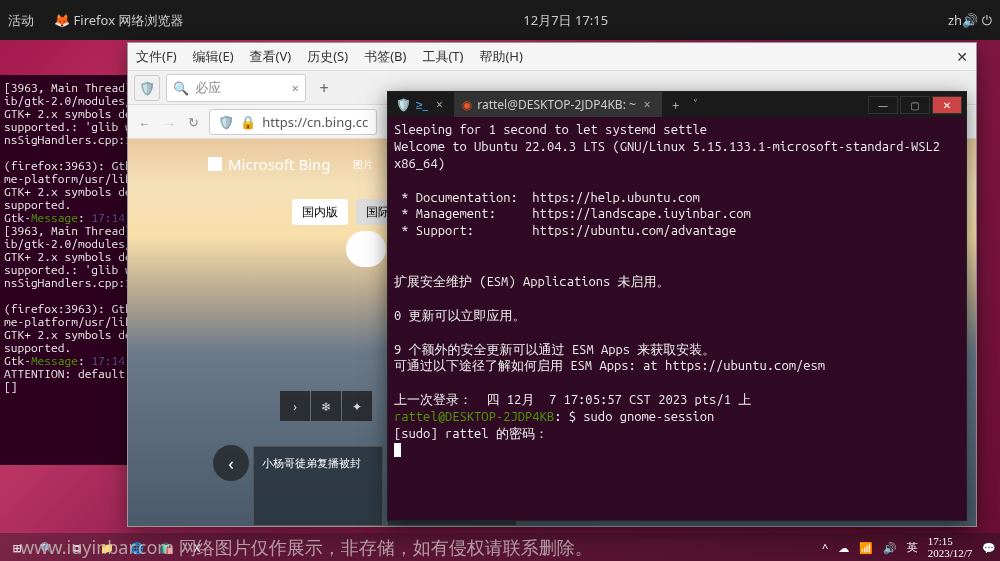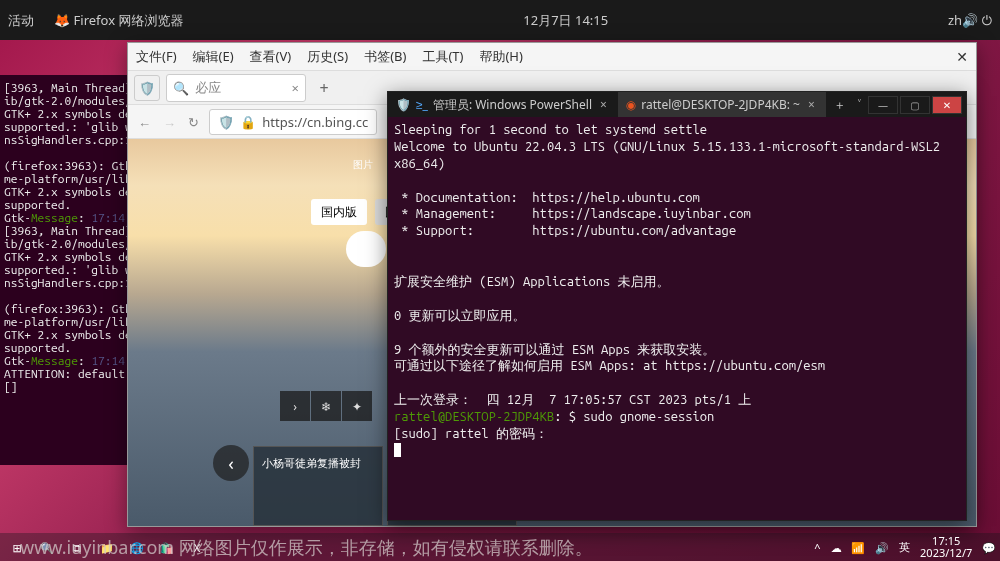--- a/index.html
+++ b/index.html
@@ -21,21 +21,21 @@
 .ff-app { width:26px; height:26px; border:1px solid #ccc; border-radius:3px; display:flex; align-items:center; justify-content:center; }
 .ff-tab { flex:0 0 140px; height:28px; background:#fff; border:1px solid #ccc; border-radius:3px; display:flex; align-items:center; padding:0 6px; gap:6px; font-size:13px; color:#888; }
 .ff-tab .x { margin-left:auto; color:#888; }
 .ff-newtab { width:24px; text-align:center; color:#666; font-size:16px; }
 .ff-urlbar { height:34px; background:#f5f5f5; display:flex; align-items:center; padding:0 10px; gap:10px; border-bottom:1px solid #ddd; font-size:13px; color:#555; }
 .ff-nav { display:flex; gap:12px; color:#888; }
 .ff-url { flex:0 0 140px; height:26px; background:#fff; border:1px solid #ccc; border-radius:3px; display:flex; align-items:center; padding:0 8px; gap:6px; }
 .ff-content { flex:1; position:relative; overflow:hidden; background:linear-gradient(#e8c99e 0%,#f5e0b8 12%,#f8dfaa 25%,#b8a890 40%,#6b7a8a 55%,#4a5a6a 100%); background-size:cover; }
 .bing-logo { position:absolute; left:80px; top:15px; color:#fff; font-size:15px; display:flex; align-items:center; gap:6px; }
 .bing-pic { position:absolute; left:225px; top:18px; color:#fff; font-size:10px; }
-.bing-tabs { position:absolute; left:183px; top:60px; display:flex; gap:8px; }
+.bing-tabs { position:absolute; left:164px; top:60px; display:flex; gap:8px; }
 .bing-tab { background:#fff; padding:4px 10px; font-size:12px; border-radius:3px; }
 .bing-search { position:absolute; left:218px; top:92px; width:40px; height:36px; background:#fff; border-radius:18px; }
 .bing-tiles { position:absolute; left:125px; right:0; bottom:0; height:80px; display:flex; gap:4px; }
 .bing-tile { flex:0 0 130px; background:rgba(40,50,60,.85); border:1px solid #555; position:relative; color:#fff; font-size:11px; padding:8px; overflow:hidden; }
 .bing-ctl { position:absolute; left:152px; bottom:105px; height:30px; display:flex; gap:1px; }
 .bing-ctl > div { width:30px; background:rgba(25,25,25,.75); display:flex; align-items:center; justify-content:center; color:#ddd; font-size:12px; }
 .bing-caret { position:absolute; left:85px; bottom:45px; width:36px; height:36px; background:rgba(30,30,30,.7); border-radius:50%; display:flex; align-items:center; justify-content:center; color:#fff; font-size:18px; }
 
 .term-window { position:absolute; left:387px; top:91px; width:580px; height:430px; background:#300a24; border:1px solid #222; box-shadow:0 5px 20px rgba(0,0,0,.5); display:flex; flex-direction:column; }
 .term-title { height:25px; background:#1a1a1a; display:flex; align-items:center; color:#ccc; font-size:12px; }
@@ -46,31 +46,31 @@
 .tt-btns > div { width:30px; height:18px; display:flex; align-items:center; justify-content:center; color:#aaa; border:1px solid #333; font-size:10px; }
 .tt-btns .x { background:#c44; color:#fff; }
 .term-body { flex:1; font-family:"Ubuntu Mono","Courier New",monospace; font-size:13px; color:#eee; padding:4px 6px; line-height:1.3; white-space:pre-wrap; }
 .prompt { color:#4e9a06; }
 .cursor { display:inline-block; width:7px; height:14px; background:#fff; vertical-align:text-bottom; }
 
 .win-taskbar { position:absolute; left:0; right:0; bottom:0; height:28px; background:rgba(20,20,25,.35); display:flex; align-items:center; padding:0 4px; gap:4px; color:#fff; font-size:11px; }
 .tb-ico { width:26px; height:22px; display:flex; align-items:center; justify-content:center; border-radius:2px; }
 .tb-watermark { position:absolute; left:20px; color:rgba(210,200,200,.75); font-size:18px; }
 .tb-right { margin-left:auto; display:flex; align-items:center; gap:10px; }
-.tb-time { text-align:center; line-height:1.1; }
+.tb-time { line-height:1.1;font-family:Liberation Serif, serif; }
 </style>
 </head>
 <body>
 
 <div class="gnome-top">
   <div class="gtop-left">
     <span>活动</span>
     <span>🦊 <span>Firefox 网络浏览器</span></span>
   </div>
-  <span>12月7日 14:15</span>
+  <span>12月7日 17:15</span>
   <div class="gtop-right">
     <span>zh</span>
     <span>🔊 ⏻</span>
   </div>
 </div>
 
 <div class="bgt-title">⊞</div>
 <div class="bg-terminal">
 <span>[3963, Main Thread] W</span>
 <br><span>ib/gtk-2.0/modules/li</span>
@@ -124,20 +124,24 @@
       <span style="opacity:.4">→</span>
       <span>↻</span>
     </div>
     <div class="ff-url">
       <span>🛡️</span>
       <span>🔒</span>
       <span>https://cn.bing.cc</span>
     </div>
   </div>
   <div class="ff-content">
+    <div class="bing-logo">
+      <span style="display:inline-block;width:14px;height:14px;background:#fff"></span>
+      <span>Microsoft Bing</span>
+    </div>
     <div class="bing-pic">图片</div>
     <div class="bing-tabs">
       <div class="bing-tab">国内版</div>
       <div class="bing-tab" style="background:#ddd">国际</div>
     </div>
     <div class="bing-search"></div>
     <div class="bing-ctl">
       <div>›</div>
       <div>❄</div>
       <div>✦</div>
@@ -148,21 +152,20 @@
       <div class="bing-tile"><span>告</span></div>
     </div>
   </div>
 </div>
 
 <div class="term-window">
   <div class="term-title">
     <div class="tt-tab">
       <span>🛡️</span>
       <span style="color:#5af">≥_</span>
-      <span>管理员: Windows PowerShell</span>
       <span class="tt-close">×</span>
     </div>
     <div class="tt-tab active">
       <span style="color:#e95420">◉</span>
       <span>rattel@DESKTOP-2JDP4KB: ~</span>
       <span class="tt-close">×</span>
     </div>
     <span style="padding:0 8px">＋</span>
     <span style="padding:0 4px">˅</span>
     <div class="tt-btns">

